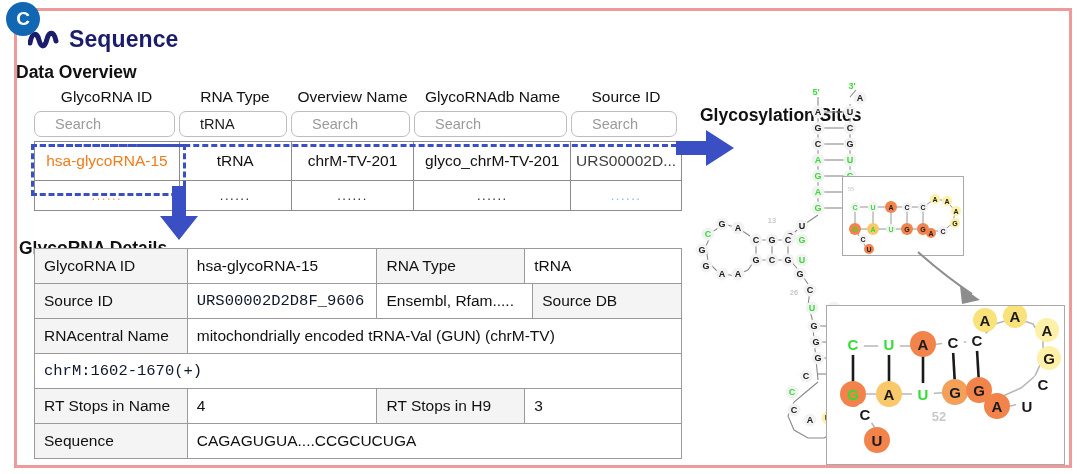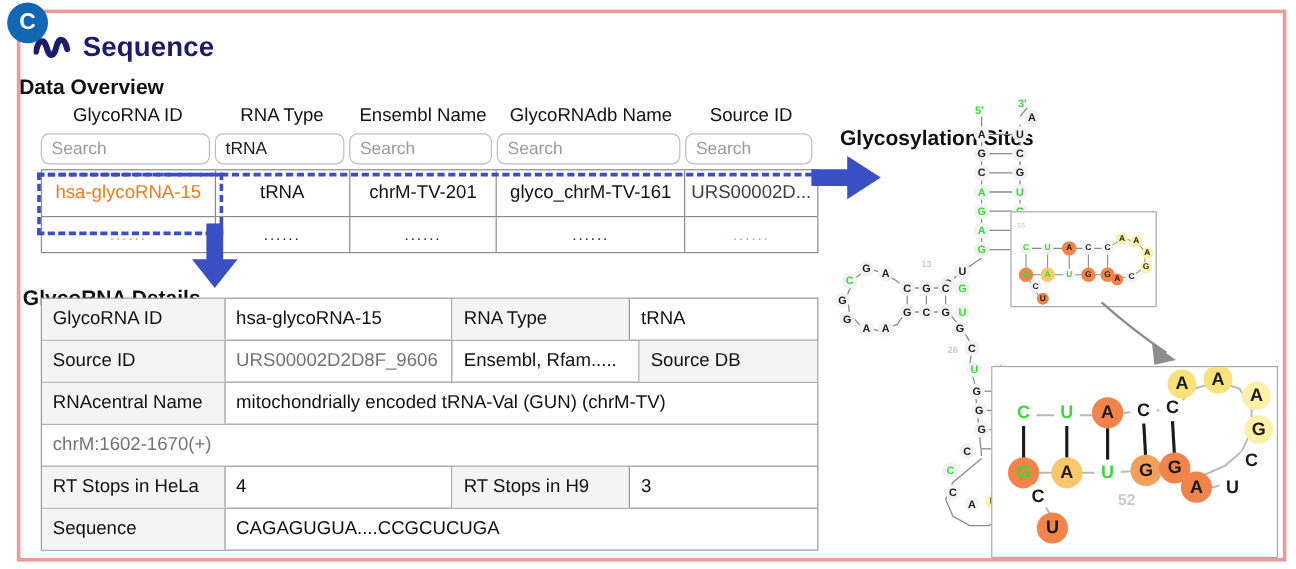--- a/index.html
+++ b/index.html
@@ -60,21 +60,21 @@
   .ov-head { display:flex; }
   .ov-head .hcell {
     text-align:center; font-size:15.5px; color:#111; padding-bottom:5px;
     white-space:nowrap; overflow:hidden;
   }
   .ov-search { display:flex; }
   .ov-search .scell { padding: 0 4px 0 0; }
   .search-box {
     height: 26px; border:1px solid #bdbdbd; border-radius:7px;
     background:#fff; display:flex; align-items:center;
-    padding-left:8px; font-size:14.5px; color:#9a9a9a;
+    padding-left:20px; font-size:14.5px; color:#9a9a9a;
     white-space:nowrap; overflow:hidden;
   }
   .search-box.filled { color:#1c1c1c; }
 
   .ov-table { border:1px solid #8c8c8c; border-top:1px solid #8c8c8c; margin-top:4px; }
   .ov-row { display:flex; }
   .ov-row.r1 { height: 38px; }
   .ov-row.r2 { height: 30px; border-top:1px solid #8c8c8c; }
   .ov-cell {
     display:flex; align-items:center; justify-content:center;
@@ -122,21 +122,21 @@
   }
   .gd-row { display:flex; border-bottom:1px solid #9a9a9a; height:35px; }
   .gd-cell {
     display:flex; align-items:center;
     font-size:15.5px; color:#111; padding-left:9px;
     border-right:1px solid #9a9a9a;
     white-space:nowrap; overflow:hidden;
   }
   .gd-cell:last-child { border-right:none; }
   .gd-cell.label { background:#f4f4f4; }
-  .gd-cell.link  { color:#737373; }
+  .gd-cell.link  { color:#0f172a;font-family:Liberation Mono, monospace; }
   .w-lab { width:153px; } .w-val { width:190px; }
   .w-lab2 { width:148px; } .w-val2 { width:156px; }
   .w-wide { width:494px; }
 
   
   .fig-area { position:absolute; left:690px; top:80px; width:382px; height:382px; }
   .fig-svg  { position:absolute; left:0; top:0; }
 
   .inset-box {
     position:absolute; border:1px solid #a9a9a9; background:#ffffff;
@@ -163,21 +163,21 @@
   </div>
 
   <div class="sub-title" id="do-title">Data Overview</div>
   <div class="sub-title" id="gd-title">GlycoRNA Details</div>
   <div class="sub-title" id="gs-title">Glycosylation Sites</div>
 
   <div class="ov-wrap">
     <div class="ov-head">
       <div class="hcell c0">GlycoRNA ID</div>
       <div class="hcell c1">RNA Type</div>
-      <div class="hcell c2">Ensembl Name</div>
+      <div class="hcell c2">Overview Name</div>
       <div class="hcell c3">GlycoRNAdb Name</div>
       <div class="hcell c4">Source ID</div>
     </div>
 
     <div class="ov-search">
       <div class="scell c0">
           <div class="search-box">Search</div>
         </div>
       <div class="scell c1">
           <div class="search-box filled">tRNA</div>
@@ -191,21 +191,21 @@
       <div class="scell c4">
           <div class="search-box">Search</div>
         </div>
     </div>
 
     <div class="ov-table">
       <div class="ov-row r1">
         <div class="ov-cell c0 orange">hsa-glycoRNA-15</div>
         <div class="ov-cell c1">tRNA</div>
         <div class="ov-cell c2">chrM-TV-201</div>
-        <div class="ov-cell c3">glyco_chrM-TV-161</div>
+        <div class="ov-cell c3">glyco_chrM-TV-201</div>
         <div class="ov-cell c4 blue">URS00002D...</div>
       </div>
       <div class="ov-row r2">
         <div class="ov-cell c0">
             <span class="dots orange">......</span>
           </div>
         <div class="ov-cell c1">
             <span class="dots">......</span>
           </div>
         <div class="ov-cell c2">
@@ -251,21 +251,21 @@
     <div class="gd-row">
       <div class="gd-cell label w-lab">RNAcentral Name</div>
       <div class="gd-cell w-wide">mitochondrially encoded tRNA-Val (GUN) (chrM-TV)</div>
     </div>
 
     <div class="gd-row">
       <div class="gd-cell link w-wide">chrM:1602-1670(+)</div>
     </div>
 
     <div class="gd-row">
-      <div class="gd-cell label w-lab">RT Stops in HeLa</div>
+      <div class="gd-cell label w-lab">RT Stops in Name</div>
       <div class="gd-cell w-val">4</div>
       <div class="gd-cell label w-lab2">RT Stops in H9</div>
       <div class="gd-cell w-val2">3</div>
     </div>
 
     <div class="gd-row">
       <div class="gd-cell label w-lab">Sequence</div>
       <div class="gd-cell w-wide">CAGAGUGUA....CCGCUCUGA</div>
     </div>
   </div>

